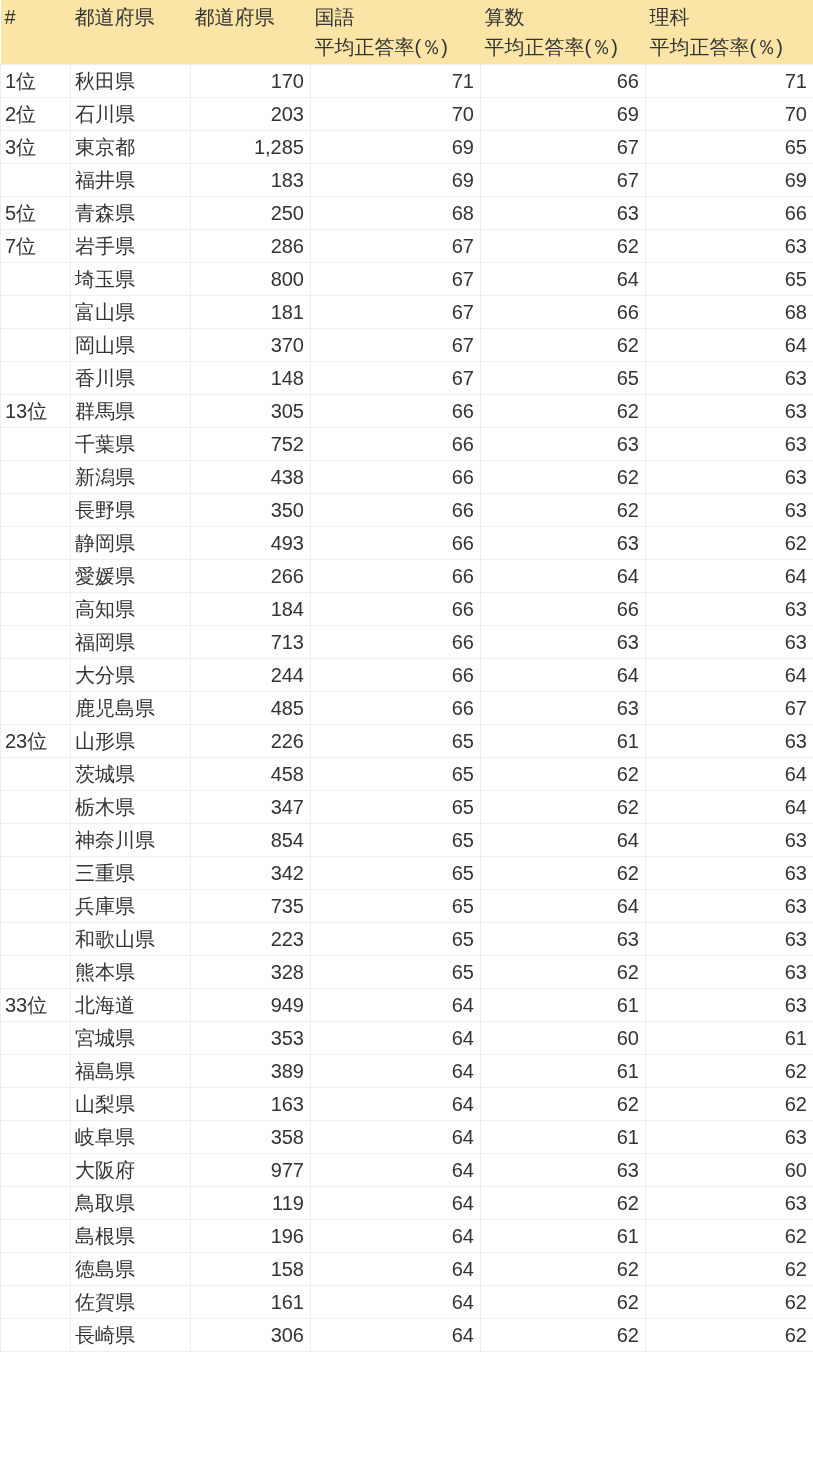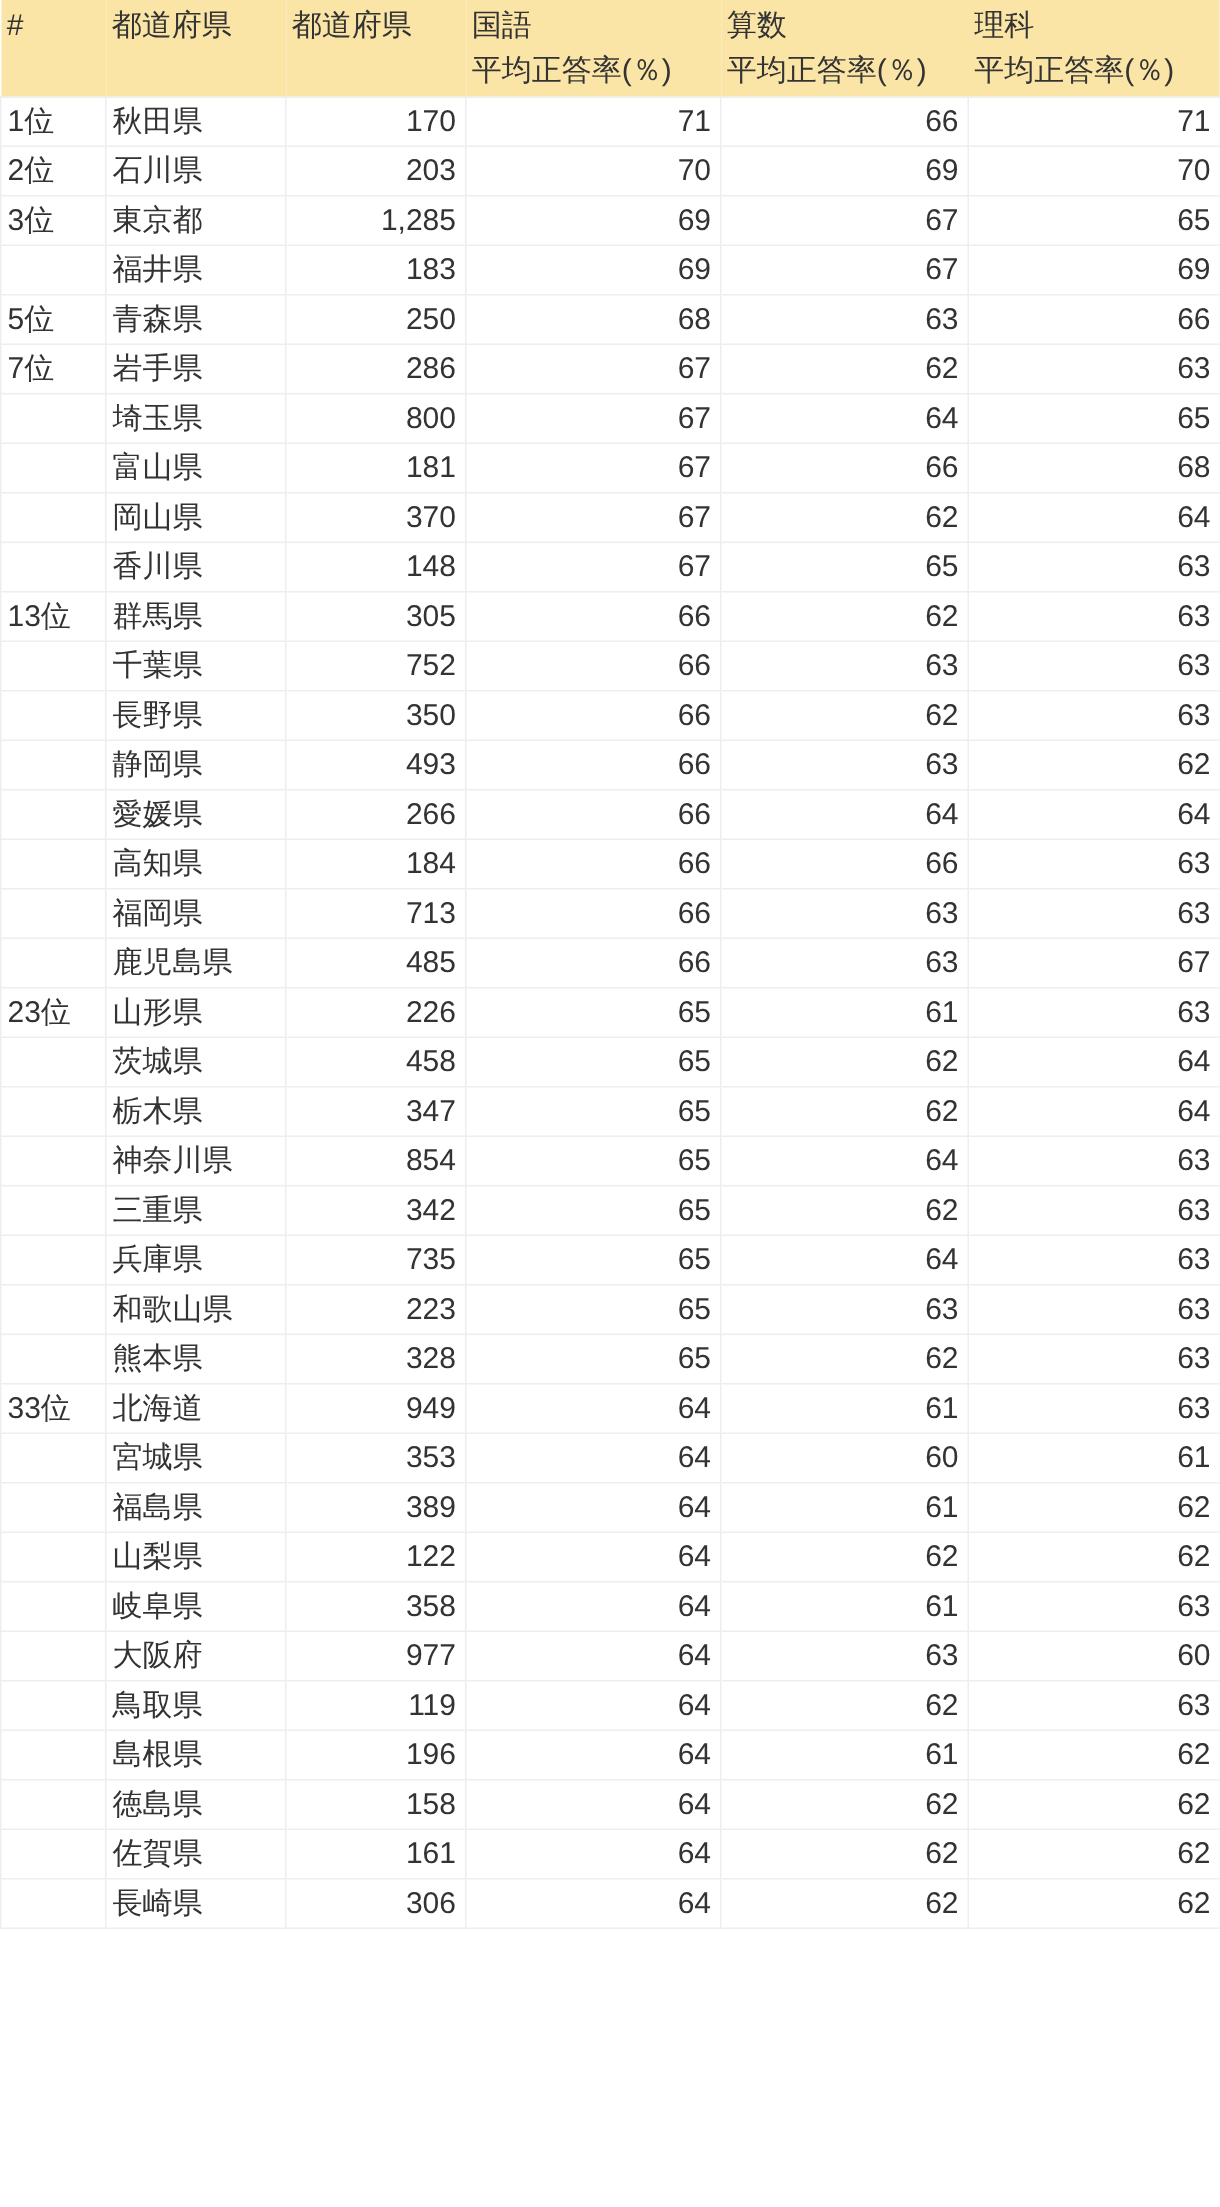--- a/index.html
+++ b/index.html
@@ -162,20 +162,28 @@
       <tr>
         <td class="rank"></td>
         <td class="pref">千葉県</td>
         <td class="num">752</td>
         <td class="num">66</td>
         <td class="num">63</td>
         <td class="num">63</td>
       </tr>
       <tr>
         <td class="rank"></td>
+        <td class="pref">新潟県</td>
+        <td class="num">438</td>
+        <td class="num">66</td>
+        <td class="num">62</td>
+        <td class="num">63</td>
+      </tr>
+      <tr>
+        <td class="rank"></td>
         <td class="pref">長野県</td>
         <td class="num">350</td>
         <td class="num">66</td>
         <td class="num">62</td>
         <td class="num">63</td>
       </tr>
       <tr>
         <td class="rank"></td>
         <td class="pref">静岡県</td>
         <td class="num">493</td>
@@ -199,20 +207,28 @@
         <td class="num">66</td>
         <td class="num">63</td>
       </tr>
       <tr>
         <td class="rank"></td>
         <td class="pref">福岡県</td>
         <td class="num">713</td>
         <td class="num">66</td>
         <td class="num">63</td>
         <td class="num">63</td>
+      </tr>
+      <tr>
+        <td class="rank"></td>
+        <td class="pref">大分県</td>
+        <td class="num">244</td>
+        <td class="num">66</td>
+        <td class="num">64</td>
+        <td class="num">64</td>
       </tr>
       <tr>
         <td class="rank"></td>
         <td class="pref">鹿児島県</td>
         <td class="num">485</td>
         <td class="num">66</td>
         <td class="num">63</td>
         <td class="num">67</td>
       </tr>
       <tr>
@@ -299,21 +315,21 @@
         <td class="rank"></td>
         <td class="pref">福島県</td>
         <td class="num">389</td>
         <td class="num">64</td>
         <td class="num">61</td>
         <td class="num">62</td>
       </tr>
       <tr>
         <td class="rank"></td>
         <td class="pref">山梨県</td>
-        <td class="num">122</td>
+        <td class="num">163</td>
         <td class="num">64</td>
         <td class="num">62</td>
         <td class="num">62</td>
       </tr>
       <tr>
         <td class="rank"></td>
         <td class="pref">岐阜県</td>
         <td class="num">358</td>
         <td class="num">64</td>
         <td class="num">61</td>

